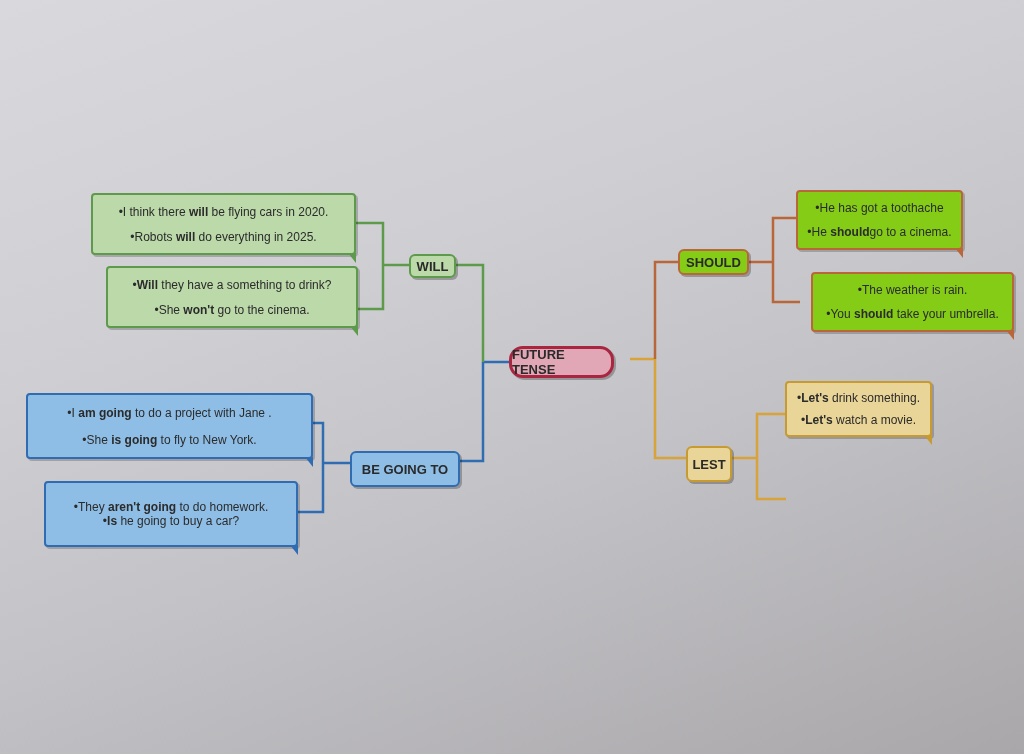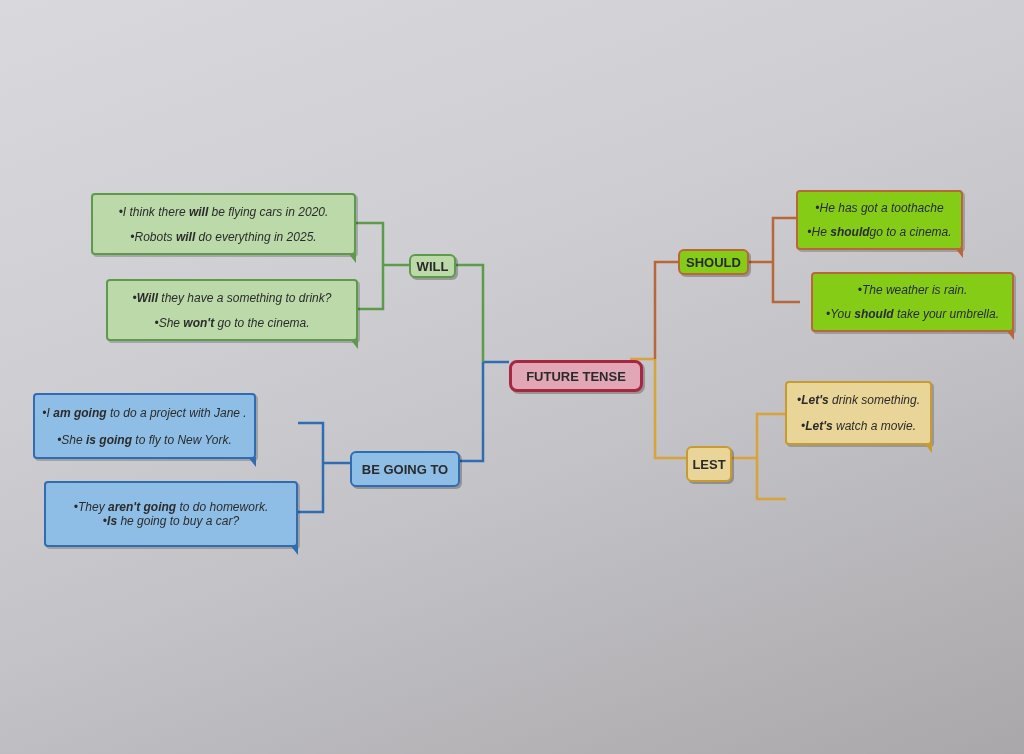--- a/index.html
+++ b/index.html
@@ -14,30 +14,29 @@
     font-weight:bold; font-size:13px; color:#2a2a2a;
     display:flex; align-items:center; justify-content:center;
     box-shadow: 2px 2px 0 rgba(0,0,0,0.25);
   }
   .leaf {
     position:absolute; box-sizing:border-box; border:2px solid; border-radius:4px;
     font-size:12px; color:#2b2b2b;
     display:flex; flex-direction:column; justify-content:space-around; align-items:center;
     padding:4px 2px;
     box-shadow: 2px 2px 0 rgba(0,0,0,0.2);
-    font-style: italic;
   }
   .leaf::after {
     content:""; position:absolute; right:-2px; bottom:-10px;
     width:0; height:0; border-left:8px solid transparent; border-top:10px solid var(--bc);
   }
   .line { white-space:nowrap; }
   .line b { font-weight:bold; }
   .center {
-    left:509px; top:360px; width:134px; height:32px; border-radius:8px;
+    left:509px; top:346px; width:105px; height:32px; border-radius:14px;
     background:#e2a7b6; border-color:#a8263f; border-width:3px; font-size:13px;
   }
   .green  { background:#bcd9a9; border-color:#5e9a4c; --bc:#5e9a4c; }
   .blue   { background:#8ebee6; border-color:#2f6cb2; --bc:#2f6cb2; }
   .orange { background:#84cc16; border-color:#b9673a; --bc:#b9673a; }
   .yellow { background:#e9d597; border-color:#c79a32; --bc:#c79a32; }
   svg.connectors { position:absolute; left:0; top:0; }
 </style>
 </head>
 <body>
@@ -71,29 +70,29 @@
     <span>FUTURE TENSE</span>
   </div>
 
   <div class="node green" style="left:409px;top:254px;width:47px;height:24px;">
     <span>WILL</span>
   </div>
   <div class="leaf green" style="left:91px;top:193px;width:265px;height:62px;">
     <div class="line"><span>•I think there </span><b>will</b><span> be flying cars in 2020.</span></div>
     <div class="line"><span>•Robots </span><b>will</b><span> do everything in 2025.</span></div>
   </div>
-  <div class="leaf green" style="left:106px;top:279px;width:252px;height:62px;">
+  <div class="leaf green" style="left:106px;top:266px;width:252px;height:62px;">
     <div class="line"><span>•</span><b>Will</b><span> they have a something to drink?</span></div>
     <div class="line"><span>•She </span><b>won't</b><span> go to the cinema.</span></div>
   </div>
 
   <div class="node blue" style="left:350px;top:451px;width:110px;height:36px;">
     <span>BE GOING TO</span>
   </div>
-  <div class="leaf blue" style="left:33px;top:393px;width:223px;height:66px;">
+  <div class="leaf blue" style="left:26px;top:393px;width:287px;height:66px;">
     <div class="line"><span>•I </span><b>am going</b><span> to do a project with Jane .</span></div>
     <div class="line"><span>•She </span><b>is going</b><span> to fly to New York.</span></div>
   </div>
   <div class="leaf blue" style="left:44px;top:481px;width:254px;height:66px;justify-content:center;">
     <div class="line"><span>•They </span><b>aren't going</b><span> to do homework.</span></div>
     <div class="line"><span>•</span><b>Is</b><span> he going to buy a car?</span></div>
   </div>
 
   <div class="node orange" style="left:678px;top:249px;width:71px;height:26px;">
     <span>SHOULD</span>
@@ -103,18 +102,18 @@
     <div class="line"><span>•He </span><b>should</b><span>go to a cinema.</span></div>
   </div>
   <div class="leaf orange" style="left:800px;top:272px;width:203px;height:60px;margin-left:11px;">
     <div class="line"><span>•The weather is rain.</span><b></b><span></span></div>
     <div class="line"><span>•You </span><b>should</b><span> take your umbrella.</span></div>
   </div>
 
   <div class="node yellow" style="left:686px;top:446px;width:46px;height:36px;">
     <span>LEST</span>
   </div>
-  <div class="leaf yellow" style="left:785px;top:381px;width:147px;height:64px;">
+  <div class="leaf yellow" style="left:785px;top:381px;width:147px;height:56px;">
     <div class="line"><span>•</span><b>Let's</b><span> drink something.</span></div>
     <div class="line"><span>•</span><b>Let's</b><span> watch a movie.</span></div>
   </div>
 
 </div>
 
 </body></html>

